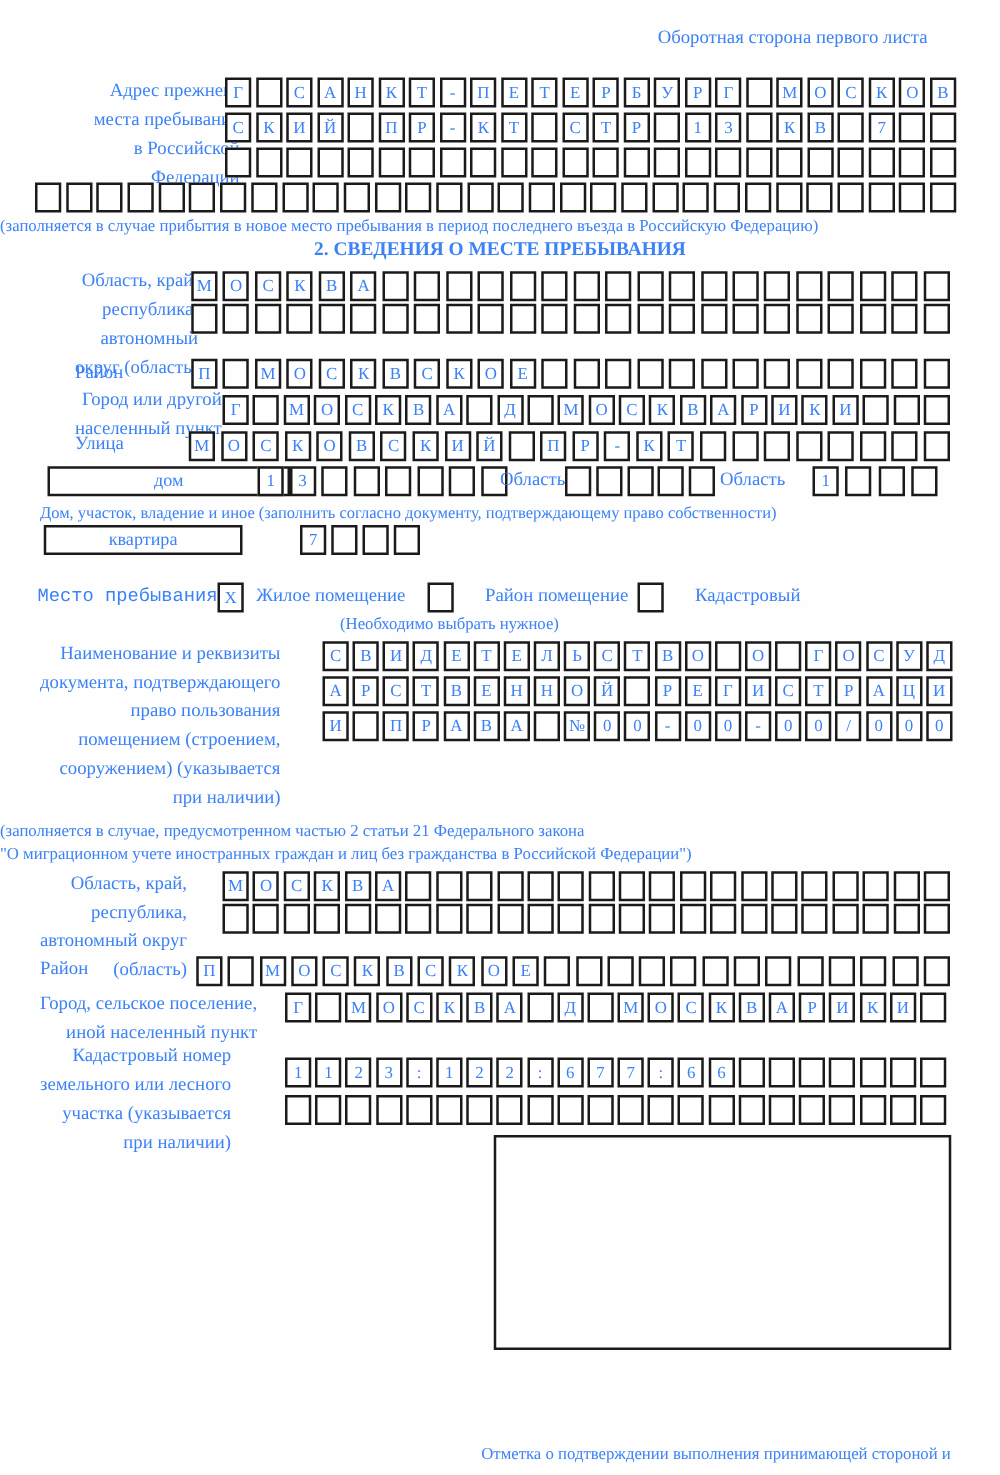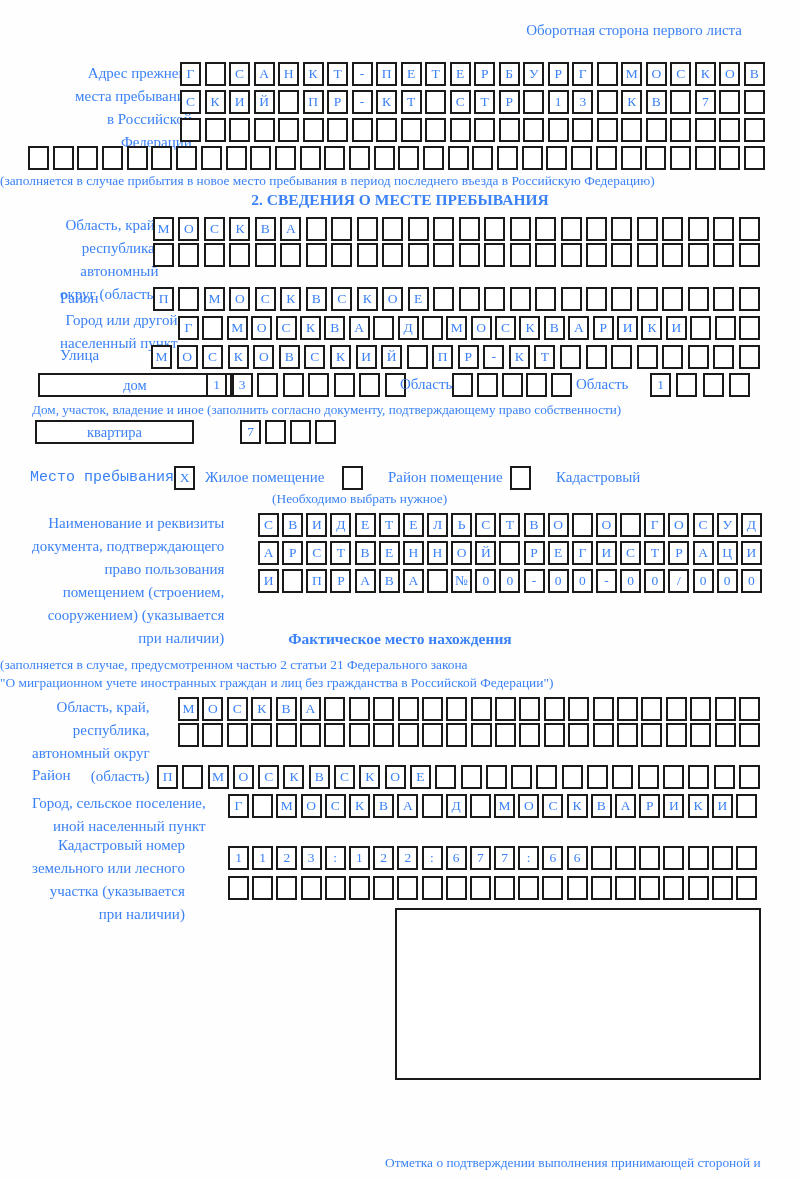--- a/index.html
+++ b/index.html
@@ -482,21 +482,20 @@
       <span class="cell">0</span>
       <span class="cell">-</span>
       <span class="cell">0</span>
       <span class="cell">0</span>
       <span class="cell">/</span>
       <span class="cell">0</span>
       <span class="cell">0</span>
       <span class="cell">0</span>
     </div>
 
-  <div class="title-b t-fact">Фактическое место нахождения</div>
   <div class="cap center note-fact1">(заполняется в случае, предусмотренном частью 2 статьи 21 Федерального закона</div>
   <div class="cap center note-fact2">"О миграционном учете иностранных граждан и лиц без гражданства в Российской Федерации")</div>
 
   <div class="lbl lbl-reg2">Область, край,
 республика,
 автономный округ
 (область)</div>
   <div class="cells r-reg2a">
       <span class="cell">М</span>
       <span class="cell">О</span>

